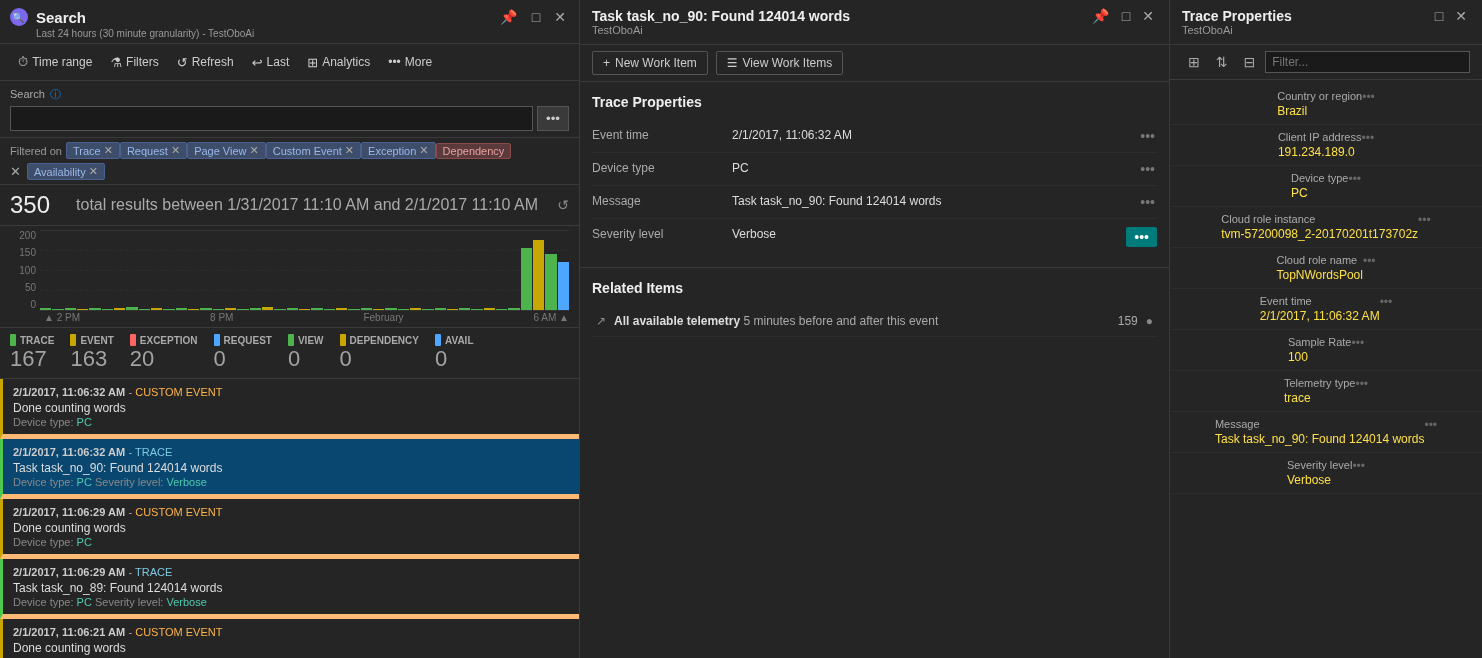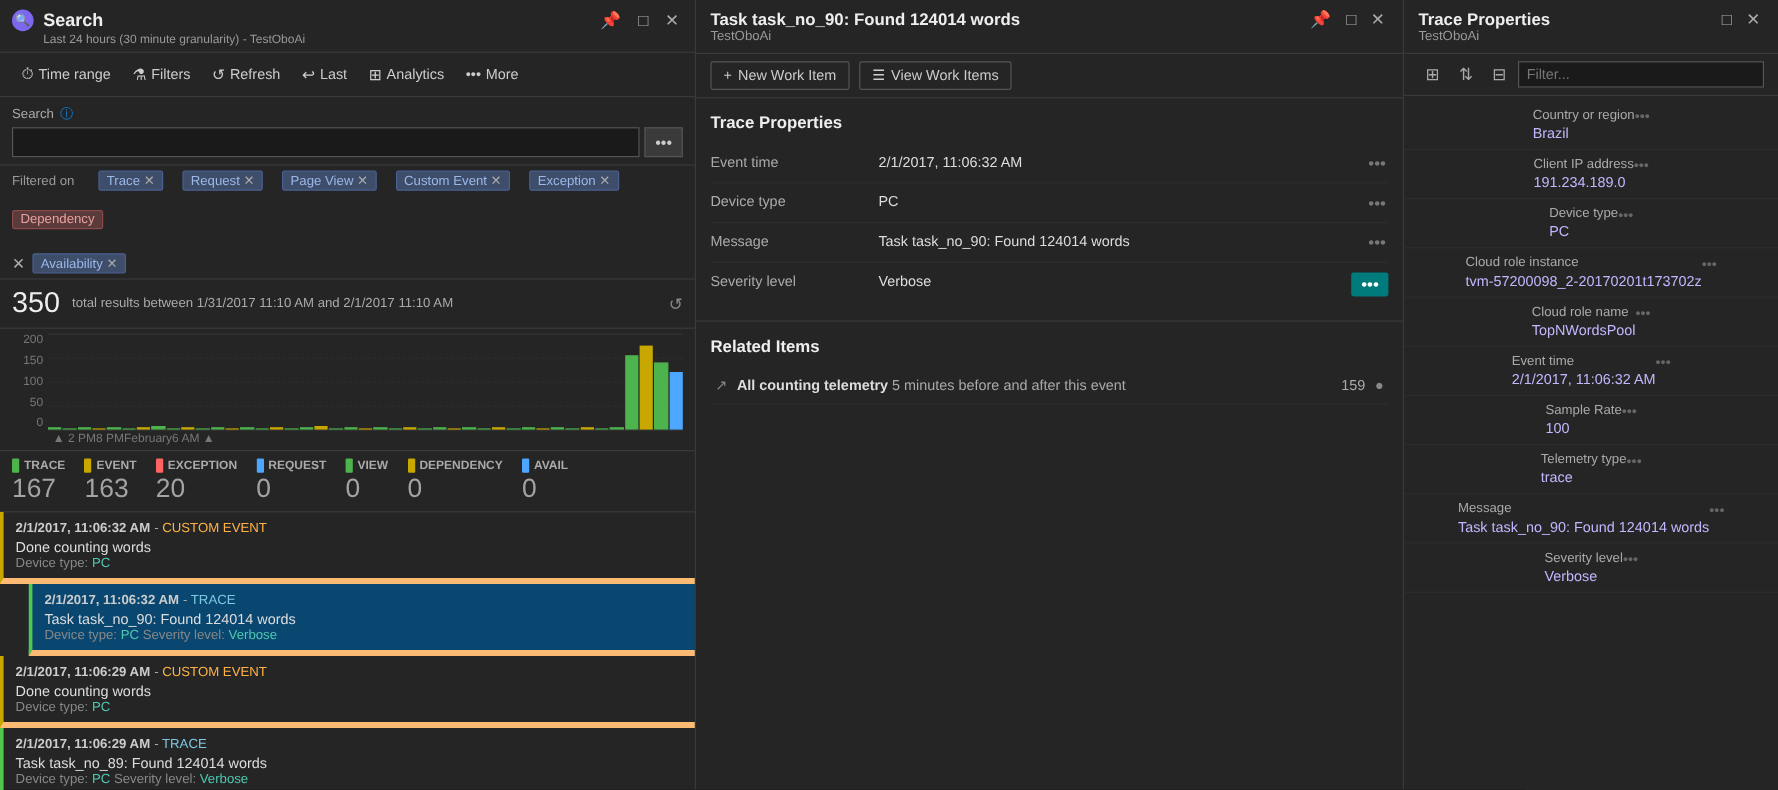--- a/index.html
+++ b/index.html
@@ -106,21 +106,21 @@
       border: 1px solid #555;
       color: #ccc;
       padding: 4px 8px;
       cursor: pointer;
     }
 
     .filters-row {
       display: flex;
       align-items: center;
       padding: 4px 10px;
-      gap: 16px;
+      gap: 0;
       flex-wrap: wrap;
       border-bottom: 1px solid #3a3a3a;
     }
     .filter-label { font-size: 11px; color: #999; margin-right: 4px; }
     .filter-tag {
       display: flex;
       align-items: center;
       gap: 3px;
       background: #3d4d6a;
       border: 1px solid #4a6090;
@@ -133,21 +133,21 @@
     .filter-tag-highlight { background: #5a3a3a; border-color: #8a4a4a; color: #e8a0a0; }
 
     .results-header {
       padding: 6px 10px;
       border-bottom: 1px solid #3a3a3a;
       display: flex;
       align-items: center;
       gap: 4px;
     }
     .results-count { font-size: 24px; font-weight: 300; color: #eee; }
-    .results-desc { font-size: 11px; color: #aaa; margin-left: 6px; flex: 1; }
+    .results-desc { font-size: 16px; color: #aaa; margin-left: 22px; flex: 1; }
     .results-refresh-icon { color: #888; font-size: 14px; cursor: pointer; }
 
     .chart-area {
       padding: 4px 10px 0;
       border-bottom: 1px solid #3a3a3a;
     }
     .chart-y-labels {
       display: flex;
       flex-direction: column;
       justify-content: space-between;
@@ -161,20 +161,21 @@
     }
     .chart-bars {
       display: flex;
       align-items: flex-end;
       height: 80px;
       gap: 1px;
     }
     .chart-bar { flex: 1; min-width: 3px; }
     .chart-x-labels {
       display: flex;
+      justify-content: space-between;
       font-size: 10px;
       color: #777;
       padding: 2px 0 4px;
       margin-left: 34px;
     }
 
     .stats-row {
       display: flex;
       padding: 6px 10px;
       gap: 0;
@@ -203,21 +204,21 @@
     .events-list {
       flex: 1;
       overflow-y: auto;
     }
     .event-item {
       padding: 6px 10px;
       border-left: 3px solid transparent;
       border-bottom: 5px solid #fdba74;
       cursor: pointer;
     }
-    .event-item.active { background: #094771; border-left-color: #0e7fd4; margin-left: 24px; }
+    .event-item.active { background: #094771; border-left-color: #0e7fd4; }
     .event-item.yellow-border { border-left-color: #c8a800; }
     .event-item.green-border { border-left-color: #4ec94e; }
     .event-timestamp { font-size: 11px; color: #ccc; font-weight: 600; }
     .event-type-label { font-size: 11px; color: #ffb347; }
     .event-type-trace { font-size: 11px; color: #7ec8e3; }
     .event-message { font-size: 12px; color: #ddd; margin-top: 2px; }
     .event-meta { font-size: 11px; color: #888; margin-top: 1px; }
     .event-meta-highlight { color: #4ec9b0; }
 
     
@@ -369,21 +370,21 @@
       padding: 6px 12px;
       border-bottom: 1px solid #2d2d2d;
     }
     .rp-prop-label {
       font-size: 11px;
       color: #aaa;
       margin-bottom: 2px;
     }
     .rp-prop-value {
       font-size: 12px;
-      color: #c4b5fd;
+      color: #fde047;
     }
     .rp-prop-row {
       display: flex;
       justify-content: center;
       align-items: flex-start;
     }
     .rp-more-btn {
       background: none;
       border: none;
       color: #666;
@@ -735,21 +736,21 @@
         <button class="prop-more-btn teal-btn">•••</button>
       </div>
     </div>
   </div>
 
   <div class="related-section">
     <div class="section-title">Related Items</div>
     <div class="related-item">
       <span class="related-icon">↗</span>
       <span class="related-text">
-        <strong>All counting telemetry</strong> 5 minutes before and after this event
+        <strong>All available telemetry</strong> 5 minutes before and after this event
       </span>
       <span class="related-count">159</span>
       <span class="related-info-icon">●</span>
     </div>
   </div>
 </div>
 
 <div class="right-panel">
   <div class="rp-header">
     <div class="rp-title">

